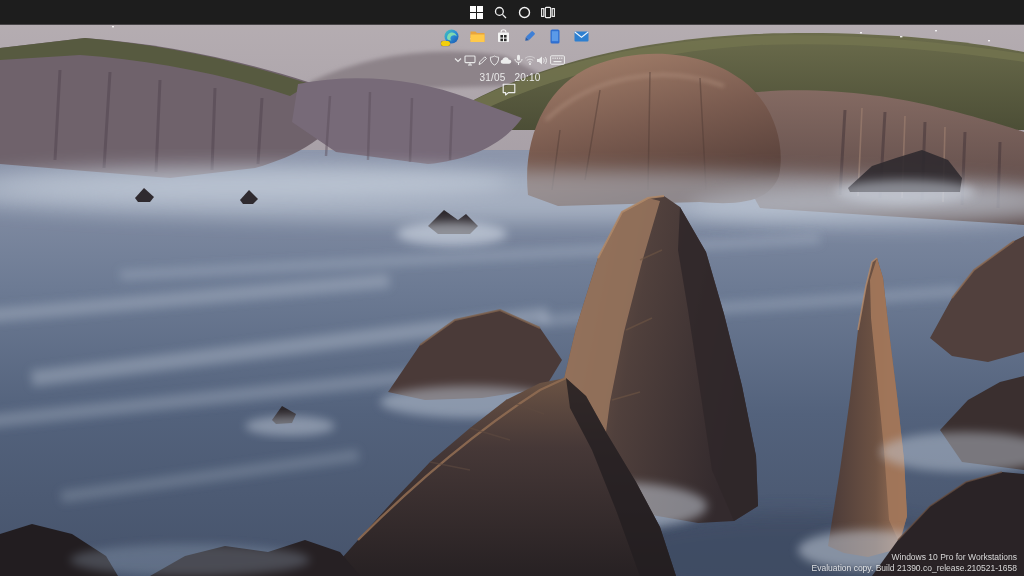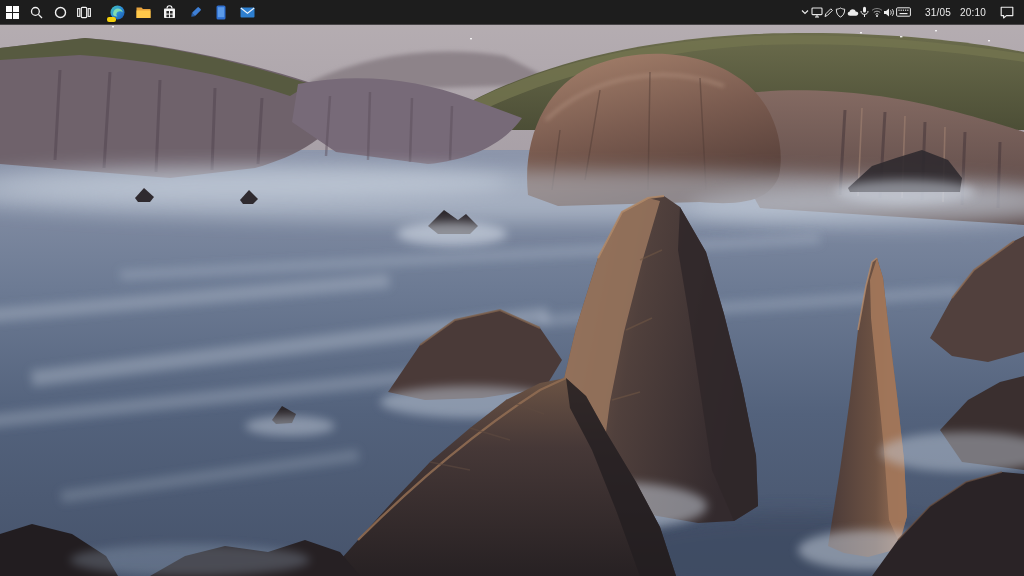--- a/index.html
+++ b/index.html
@@ -8,21 +8,21 @@
   
   .wallpaper{position:absolute;inset:0;}
   .wallpaper svg{display:block;width:100%;height:100%;}
   
   .watermark{position:absolute;right:7px;bottom:2px;text-align:right;
              color:rgba(255,255,255,.82);font-size:8.5px;line-height:11px;
              text-shadow:0 0 2px rgba(0,0,0,.35);pointer-events:none;}
   
   .taskbar{position:absolute;top:0;left:0;right:0;height:24px;
            background:rgba(24,24,24,.97);display:flex;align-items:center;
-           box-shadow:0 1px 0 rgba(0,0,0,.6);}
+           box-shadow:0 1px 0 rgba(0,0,0,.6);flex-direction:column;}
   .tb-group{display:flex;align-items:center;height:100%;}
   .tb-btn{width:24px;height:24px;display:flex;align-items:center;justify-content:center;
           cursor:pointer;}
   .tb-btn.app{width:26px;}
   .apps{margin-left:8px;}
   .spacer{flex:1;}
   .tray .tb-btn{width:12px;}
   .tray{margin-right:6px;}
   .clock{display:flex;gap:9px;color:#eaeaea;font-size:10px;letter-spacing:.2px;
          padding:0 10px 0 6px;height:100%;align-items:center;cursor:pointer;}
@@ -181,20 +181,24 @@
       </g>
 
       <path d="M0,576 L0,534 L32,524 L72,534 L106,556 L118,576 Z" fill="#221d20"></path>
       <path d="M150,576 L185,556 L225,546 L268,552 L305,540 L340,552 L360,576 Z" fill="#262023"></path>
       <path d="M272,420 L282,406 L296,414 L292,423 L276,424 Z" fill="#2c272b"></path>
       <ellipse cx="290" cy="426" rx="45" ry="10" fill="#cdd6e2" opacity=".45" filter="url(#b5)"></ellipse>
       <ellipse cx="190" cy="560" rx="120" ry="16" fill="#9fb0c5" opacity=".3" filter="url(#b5)"></ellipse>
     </svg>
   </div>
 
+  <div class="watermark">
+    <div>Windows 10 Pro for Workstations</div>
+    <div>Evaluation copy. Build 21390.co_release.210521-1658</div>
+  </div>
 
   <div class="taskbar">
 
     <div class="tb-group">
       <div class="tb-btn">
         <svg class="ic" width="13" height="13" viewBox="0 0 13 13">
           <rect x="0" y="0" width="6" height="6" fill="#fff"></rect>
             <rect x="7" y="0" width="6" height="6" fill="#fff"></rect>
           <rect x="0" y="7" width="6" height="6" fill="#fff"></rect>
             <rect x="7" y="7" width="6" height="6" fill="#fff"></rect>

